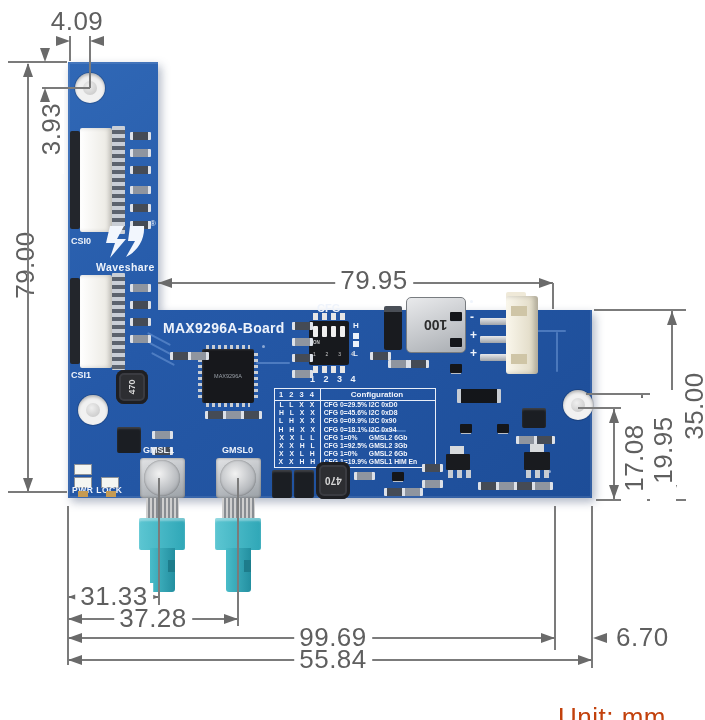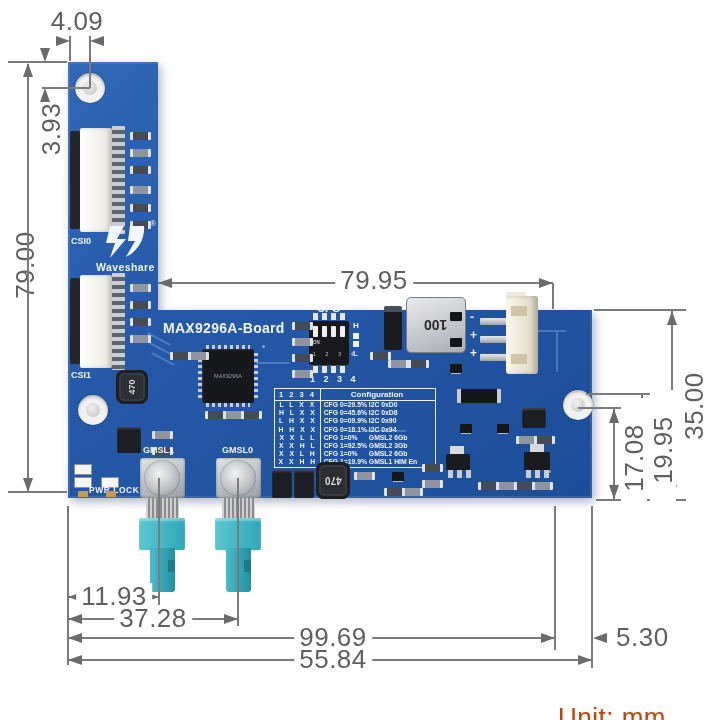--- a/index.html
+++ b/index.html
@@ -282,21 +282,21 @@
   <div class="pv lt" style="left:354px;top:472px;"></div>
   <div class="sot" style="left:392px;top:472px;"></div>
   <div class="pv" style="left:384px;top:488px;"></div>
   <div class="pv lt" style="left:402px;top:488px;"></div>
   <div class="pv" style="left:422px;top:464px;"></div>
   <div class="pv lt" style="left:422px;top:480px;"></div>
 
   <div class="abs" style="left:74px;top:464px;width:16px;height:9px;background:#f4f6f2;border:1px solid #8d9298;"></div>
   <div class="abs" style="left:74px;top:477px;width:16px;height:9px;background:#f4f6f2;border:1px solid #8d9298;"></div>
   <div class="abs" style="left:101px;top:477px;width:16px;height:9px;background:#f4f6f2;border:1px solid #8d9298;"></div>
-  <div class="silk" style="left:72px;top:486px;font-size:8.5px;letter-spacing:.5px;margin-left:17px;">PWR LOCK</div>
+  <div class="silk" style="left:72px;top:486px;font-size:8.5px;letter-spacing:.5px;">PWR LOCK</div>
   <div class="abs" style="left:78px;top:491px;width:10px;height:6px;background:#c59a52;"></div>
   <div class="abs" style="left:106px;top:491px;width:10px;height:6px;background:#c59a52;"></div>
 
   <div class="silk" style="left:143px;top:446px;font-size:9px;">GMSL1</div>
   <div class="fakra-flange" style="left:140px;top:458px;"></div>
   <div class="fakra-cyl" style="left:144px;top:460px;"></div>
   <div class="fakra-knurl" style="left:146px;top:498px;"></div>
   <div class="fakra-body" style="left:139px;top:518px;"></div>
   <div class="fakra-tab" style="left:150px;top:548px;"></div>
   <div class="fakra-notch" style="left:168px;top:560px;"></div>
@@ -352,33 +352,33 @@
 
   <div class="vline" style="left:67px;top:506px;height:159px;"></div>
   <div class="vline" style="left:158px;top:478px;height:127px;z-index:5;"></div>
   <div class="vline" style="left:237px;top:478px;height:148px;z-index:5;"></div>
   <div class="vline" style="left:554px;top:506px;height:144px;"></div>
   <div class="vline" style="left:591px;top:506px;height:162px;"></div>
 
   <div class="hline" style="left:68px;top:596px;width:90px;"></div>
   <div class="arr l" style="left:68px;top:592px;"></div>
   <div class="arr r" style="left:145px;top:592px;"></div>
-  <div class="dim-label ctr" style="left:114px;top:583px;">11.93</div>
+  <div class="dim-label ctr" style="left:114px;top:583px;">31.33</div>
 
   <div class="hline" style="left:68px;top:618px;width:170px;"></div>
   <div class="arr l" style="left:68px;top:614px;"></div>
   <div class="arr r" style="left:224px;top:614px;"></div>
   <div class="dim-label ctr" style="left:153px;top:605px;">37.28</div>
 
   <div class="hline" style="left:68px;top:637px;width:487px;"></div>
   <div class="arr l" style="left:68px;top:633px;"></div>
   <div class="arr r" style="left:541px;top:633px;"></div>
   <div class="dim-label ctr" style="left:333px;top:624px;">99.69</div>
   <div class="arr l" style="left:593px;top:633px;"></div>
-  <div class="dim-label" style="left:611px;top:624px;">5.30</div>
+  <div class="dim-label" style="left:611px;top:624px;">6.70</div>
 
   <div class="hline" style="left:68px;top:659px;width:524px;"></div>
   <div class="arr l" style="left:68px;top:655px;"></div>
   <div class="arr r" style="left:578px;top:655px;"></div>
   <div class="dim-label ctr" style="left:333px;top:646px;">55.84</div>
 
   <div class="dim-label" style="left:553px;top:681px;color:#c2410c;margin-top:23px;">Unit: mm</div>
 
 </div>
 

